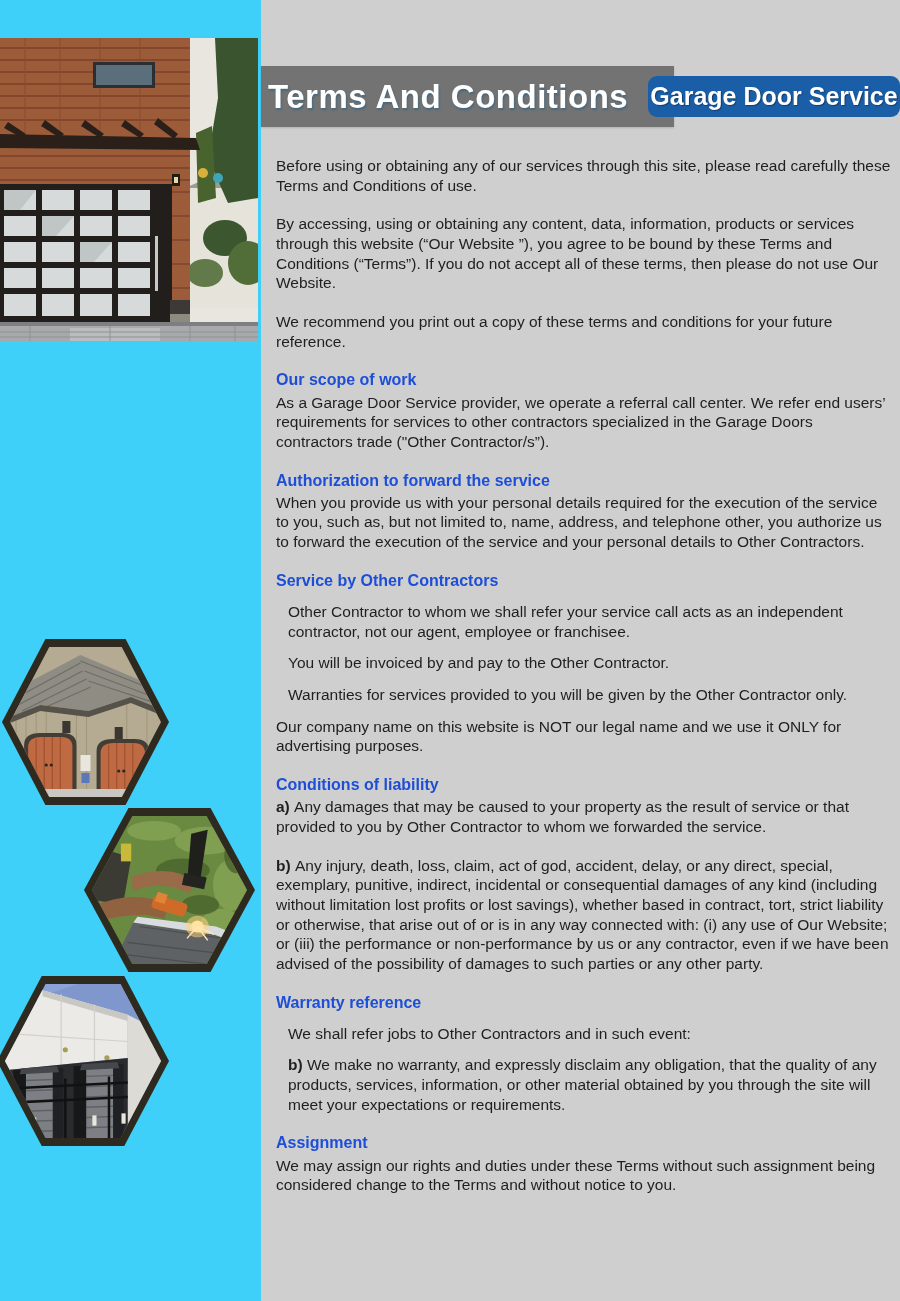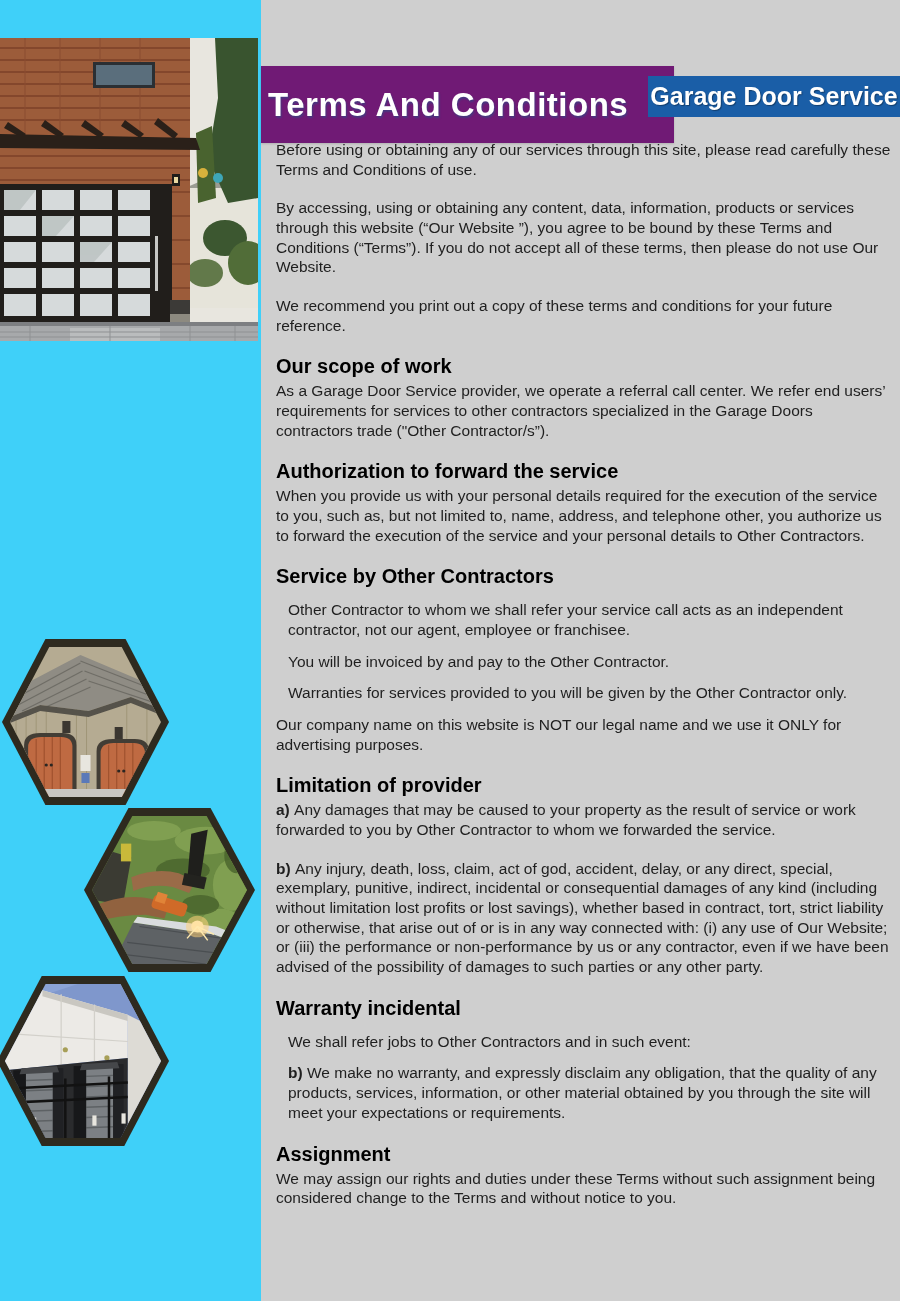--- a/index.html
+++ b/index.html
@@ -13,43 +13,43 @@
   .hex{position:absolute;clip-path:polygon(26% 0,74% 0,100% 50%,74% 100%,26% 100%,0 50%);background:#2e2a1f;}
   .hex-inner{position:absolute;left:8px;top:8px;right:8px;bottom:8px;
     clip-path:polygon(26% 0,74% 0,100% 50%,74% 100%,26% 100%,0 50%);overflow:hidden;}
   .hex1{left:2px;top:639px;width:167px;height:166px;}
   .hex2{left:84px;top:808px;width:171px;height:164px;}
   .hex3{left:-3px;top:976px;width:172px;height:170px;}
   .hex svg,.hero-photo svg{display:block;width:100%;height:100%;}
   
   .content{position:absolute;left:261px;top:0;width:639px;height:1301px;background:#cfcfcf;}
   .title-banner{
-    position:absolute;left:261px;top:66px;width:413px;height:77px;background:#701a75;
+    position:absolute;left:261px;top:66px;width:413px;height:61px;background:#737373;
     display:flex;align-items:center;box-shadow:0 1px 2px rgba(0,0,0,.15);
   }
   .title-banner h1{
     margin:0 0 0 7px;font-size:33px;font-weight:bold;color:#ffffff;letter-spacing:.5px;
     text-shadow:1px 2px 2px rgba(20,90,140,.45);white-space:nowrap;
   }
   .brand-banner{
     position:absolute;left:648px;top:76px;width:252px;height:41px;background:#1a5ea7;
-    display:flex;align-items:center;justify-content:center;
+    display:flex;align-items:center;justify-content:center;border-radius:9px;
   }
   .brand-banner h2{
     margin:0;font-size:25px;font-weight:bold;color:#ffffff;white-space:nowrap;
     text-shadow:1px 1px 1px rgba(0,0,0,.35);
   }
   .text-col{
-    position:absolute;left:276px;top:140px;width:616px;
+    position:absolute;left:276px;top:156px;width:616px;
     font-size:15.5px;line-height:1.27;color:#1f1f1f;
   }
   .para{margin:0 0 19px;}
   .line{margin:12px;}
   .gap-top{margin-top:9px;}
-  .sec-h{margin:19px 0 3px;font-size:20px;line-height:1.2;color:#000000;font-weight:bold;}
+  .sec-h{margin:19px 0 3px;font-size:16px;line-height:1.2;color:#1d4ed8;font-weight:bold;}
   .pfx{font-weight:bold;}
 </style>
 </head>
 <body>
 
 <div class="page">
 
   <div class="sidebar">
 
     <div class="hero-photo">
@@ -345,25 +345,25 @@
 
     <h3 class="sec-h">Authorization to forward the service</h3>
     <p class="para"><span>When you provide us with your personal details required for the execution of the service to you, such as, but not limited to, name, address, and telephone other, you authorize us to forward the execution of the service and your personal details to Other Contractors.</span></p>
 
     <h3 class="sec-h">Service by Other Contractors</h3>
     <div class="line">Other Contractor to whom we shall refer your service call acts as an independent contractor, not our agent, employee or franchisee.</div>
     <div class="line">You will be invoiced by and pay to the Other Contractor.</div>
     <div class="line">Warranties for services provided to you will be given by the Other Contractor only.</div>
     <p class="para gap-top"><span>Our company name on this website is NOT our legal name and we use it ONLY for advertising purposes.</span></p>
 
-    <h3 class="sec-h">Limitation of provider</h3>
-    <p class="para"><b class="pfx">a) </b><span>Any damages that may be caused to your property as the result of service or work forwarded to you by Other Contractor to whom we forwarded the service.</span></p>
+    <h3 class="sec-h">Conditions of liability</h3>
+    <p class="para"><b class="pfx">a) </b><span>Any damages that may be caused to your property as the result of service or that provided to you by Other Contractor to whom we forwarded the service.</span></p>
     <p class="para"><b class="pfx">b) </b><span>Any injury, death, loss, claim, act of god, accident, delay, or any direct, special, exemplary, punitive, indirect, incidental or consequential damages of any kind (including without limitation lost profits or lost savings), whether based in contract, tort, strict liability or otherwise, that arise out of or is in any way connected with: (i) any use of Our Website; or (iii) the performance or non-performance by us or any contractor, even if we have been advised of the possibility of damages to such parties or any other party.</span></p>
 
-    <h3 class="sec-h">Warranty incidental</h3>
+    <h3 class="sec-h">Warranty reference</h3>
     <div class="line">We shall refer jobs to Other Contractors and in such event:</div>
     <div class="line"><b class="pfx">b) </b><span>We make no warranty, and expressly disclaim any obligation, that the quality of any products, services, information, or other material obtained by you through the site will meet your expectations or requirements.</span></div>
 
     <h3 class="sec-h">Assignment</h3>
     <p class="para"><span>We may assign our rights and duties under these Terms without such assignment being considered change to the Terms and without notice to you.</span></p>
 
   </div>
 </div>
 
 </body></html>

